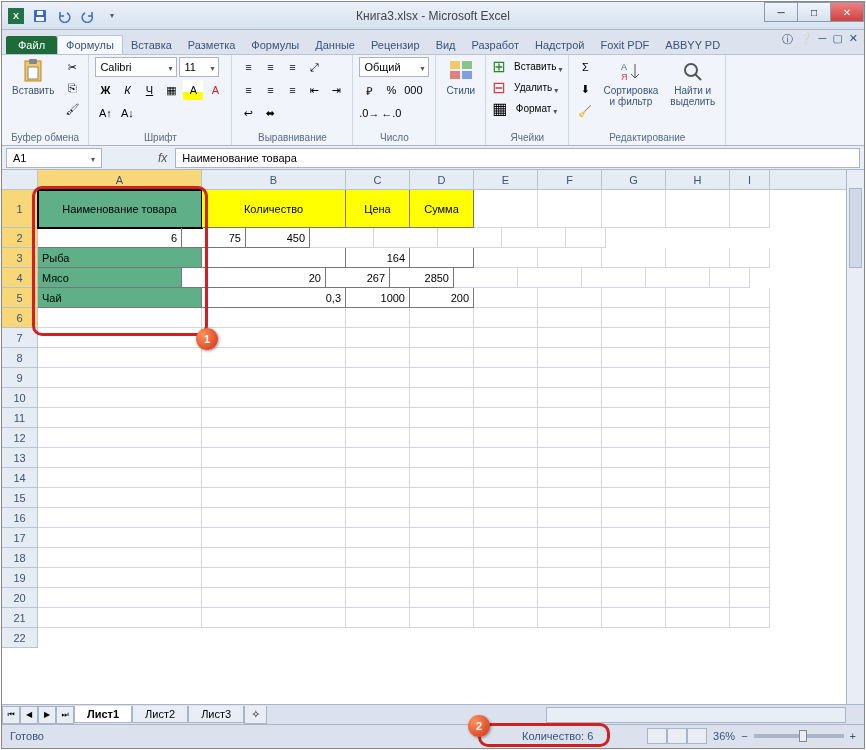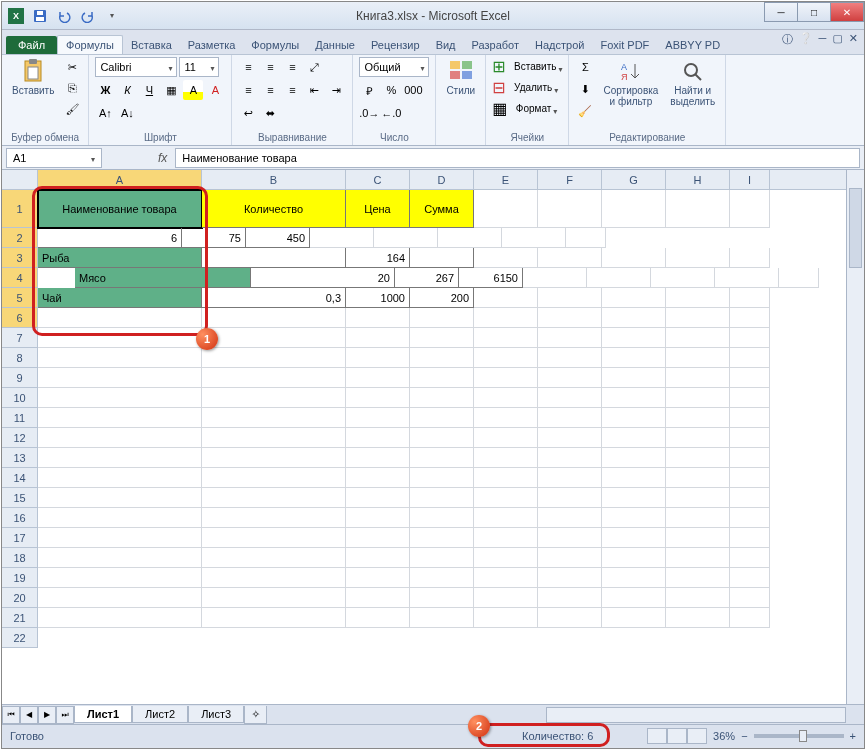--- a/index.html
+++ b/index.html
@@ -375,24 +375,24 @@
           <div class="cell data-border num" style="width: 144px;"></div>
           <div class="cell data-border num" style="width: 64px;">164</div>
           <div class="cell data-border num" style="width: 64px;"></div>
           <div class="cell" style="width: 64px;"></div>
           <div class="cell" style="width: 64px;"></div>
           <div class="cell" style="width: 64px;"></div>
           <div class="cell" style="width: 64px;"></div>
           <div class="cell" style="width: 40px;"></div>
         </div>
         <div class="cell-row">
-          <div class="cell data-border green-sel" style="width: 176px; margin-left: 37px;">Мясо</div>
+          <div class="cell data-border green-sel" style="width: 144px;">Мясо</div>
           <div class="cell data-border num" style="width: 144px;">20</div>
           <div class="cell data-border num" style="width: 64px;">267</div>
-          <div class="cell data-border num" style="width: 64px;">6150</div>
+          <div class="cell data-border num" style="width: 64px;">2850</div>
           <div class="cell" style="width: 64px;"></div>
           <div class="cell" style="width: 64px;"></div>
           <div class="cell" style="width: 64px;"></div>
           <div class="cell" style="width: 64px;"></div>
           <div class="cell" style="width: 40px;"></div>
         </div>
         <div class="cell-row">
           <div class="cell data-border green-sel" style="width: 164px;">Чай</div>
           <div class="cell data-border num" style="width: 144px;">0,3</div>
           <div class="cell data-border num" style="width: 64px;">1000</div>

